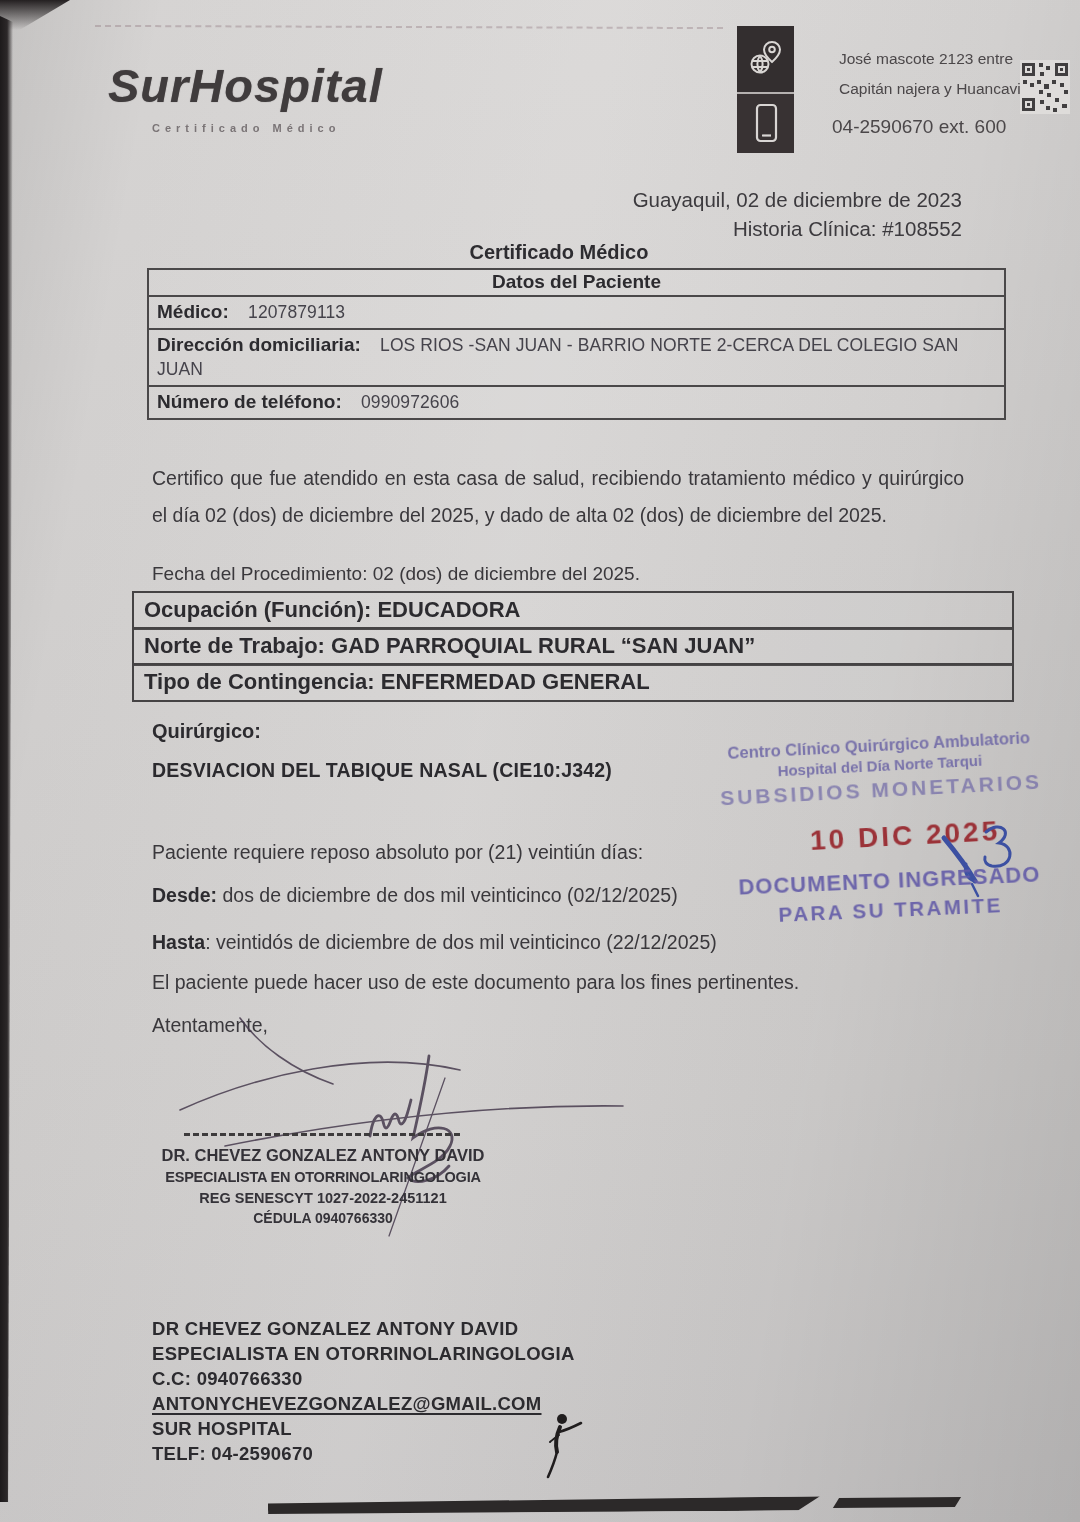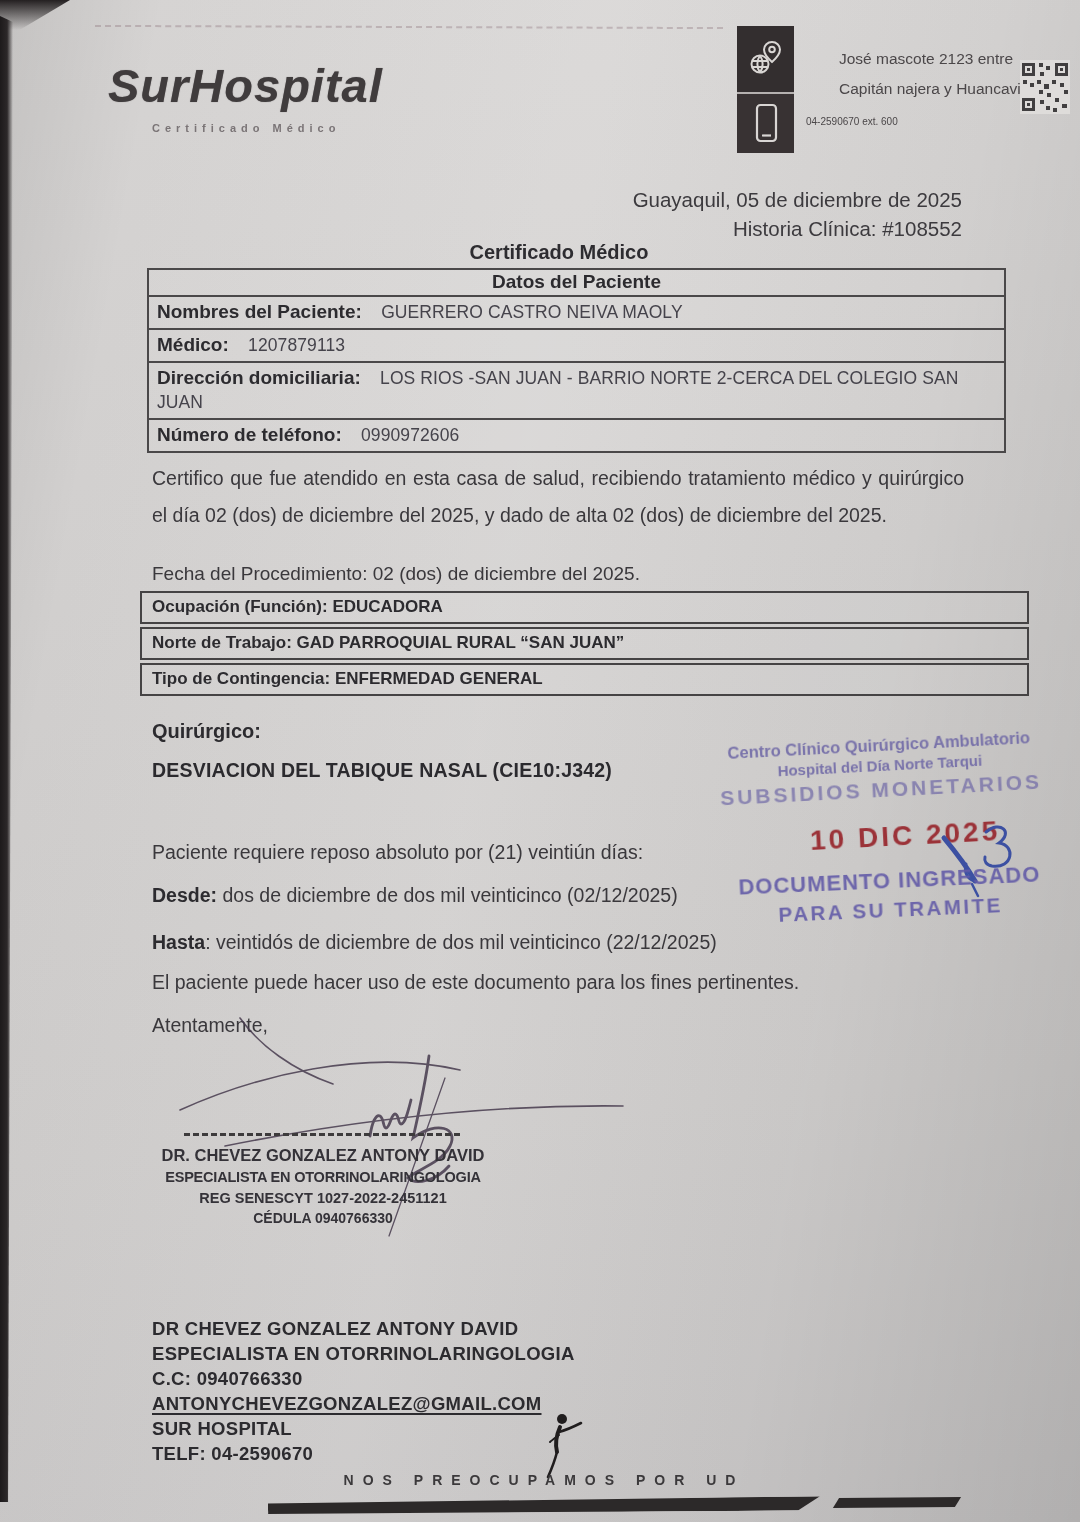--- a/index.html
+++ b/index.html
@@ -17,36 +17,36 @@
   .edge-corner{left:0;top:0;width:70px;height:30px;background:linear-gradient(to bottom,#242021,rgba(36,32,33,0));clip-path:polygon(0 0,100% 0,28% 100%,0 100%);}
   .top-dash{left:95px;top:26px;width:628px;border-top:2px dashed rgba(125,95,105,.30);transform:rotate(.2deg);}
   
   .logo-title{left:108px;top:58px;font-family:Liberation Sans, sans-serif;font-weight:bold;font-style:italic;font-size:47px;letter-spacing:1px;color:#403c3d;text-shadow:0 0 1px rgba(64,60,61,.6);}
   .logo-sub{left:152px;top:122px;font-size:11px;letter-spacing:5px;color:#7a7476;font-weight:bold;}
   .hdr-box{left:737px;top:26px;width:57px;height:127px;background:#383233;}
   .hdr-box .cell{display:flex;align-items:center;justify-content:center;}
   .hdr-cell-top{height:66px;border-bottom:2px solid rgba(225,222,220,.75);background:#332e2f;}
   .hdr-cell-bot{height:59px;}
   .hdr-addr{left:806px;top:44px;font-size:15.5px;line-height:30px;color:#4b4749;font-weight:500;margin-left:33px;}
-  .hdr-phone{left:806px;top:116px;font-size:10px;color:#4b4749;font-weight:500;text-align:center;}
+  .hdr-phone{left:832px;top:116px;font-size:19px;color:#4b4749;font-weight:500;text-align:center;}
   .qr{left:1020px;top:60px;}
   
   .city-date{left:430px;top:188px;width:532px;text-align:right;font-size:20.5px;color:#3c3a3e;}
   .history{left:430px;top:217px;width:532px;text-align:right;font-size:20.5px;color:#3c3a3e;}
   .doc-title{left:145px;top:241px;width:828px;text-align:center;font-weight:bold;font-size:20px;color:#2d2c30;}
   
   .ptable{left:147px;top:268px;width:855px;border:2px solid #4a4849;background:rgba(255,255,255,.05);}
   .ptable .thead{text-align:center;font-weight:bold;font-size:19px;color:#2c2b2f;padding:1px 0 2px;}
   .ptable .trow{border-top:2px solid #4a4849;padding:3px 8px 4px;font-size:19px;line-height:24px;}
   .ptable .lab{font-weight:bold;color:#2c2b2f;}
   .ptable .val{font-size:17.5px;color:#45434b;margin-left:14px;letter-spacing:.1px;}
   
   .para{left:152px;top:460px;width:812px;font-size:19.5px;line-height:37px;text-align:justify;color:#3a383c;}
   .fecha{left:152px;top:563px;font-size:19px;color:#3a383c;}
-  .orow{left:140px;width:868px;border:2px solid #454344;font-weight:bold;font-size:17px;color:#2c2b2f;padding:4px 7px 5px 10px;background:rgba(255,255,255,.04);}
+  .orow{left:132px;width:868px;border:2px solid #454344;font-weight:bold;font-size:22px;color:#2c2b2f;padding:4px 0 5px 10px;background:rgba(255,255,255,.04);}
   .diag-title{left:152px;top:720px;font-weight:bold;font-size:20px;color:#2c2b2f;}
   .diag-line{left:152px;font-weight:bold;font-size:19.5px;letter-spacing:.2px;color:#2b2a2e;}
   .rest{left:152px;top:841px;font-size:19.5px;color:#3a383c;}
   .range{left:152px;font-size:19.5px;color:#3a383c;}
   .range .lab{font-weight:bold;color:#2c2b2f;margin-top:25px;}
   .usage{left:152px;top:971px;font-size:19.5px;color:#3a383c;}
   .closing{left:152px;top:1014px;font-size:19.5px;color:#3a383c;}
   
   .stamp{filter:blur(.3px);}
   .stamp-clinic{left:694px;top:736px;width:372px;transform:rotate(-3deg);color:rgba(104,96,164,.82);text-align:center;}
@@ -135,30 +135,26 @@
           <rect x="27" y="33" width="4" height="4"></rect>
         <rect x="35" y="38" width="4" height="4"></rect>
           <rect x="42" y="44" width="5" height="4"></rect>
           <rect x="20" y="40" width="4" height="4"></rect>
         <rect x="26" y="46" width="4" height="4"></rect>
           <rect x="33" y="48" width="4" height="4"></rect>
       </g>
     </svg>
   </div>
 
-  <div class="abs city-date">Guayaquil, 05 de diciembre de 2025</div>
+  <div class="abs city-date">Guayaquil, 02 de diciembre de 2023</div>
   <div class="abs history">Historia Clínica: #108552</div>
   <div class="abs doc-title">Certificado Médico</div>
 
   <div class="abs ptable">
     <div class="thead">Datos del Paciente</div>
-    <div class="trow">
-      <span class="lab">Nombres del Paciente:</span>
-      <span class="val">GUERRERO CASTRO NEIVA MAOLY</span>
-    </div>
     <div class="trow">
       <span class="lab">Médico:</span>
       <span class="val">1207879113</span>
     </div>
     <div class="trow">
       <span class="lab">Dirección domiciliaria:</span>
       <span class="val">LOS RIOS -SAN JUAN - BARRIO NORTE 2-CERCA DEL COLEGIO SAN JUAN</span>
     </div>
     <div class="trow">
       <span class="lab">Número de teléfono:</span>
@@ -234,19 +230,18 @@
   <div class="abs" style="left:538px;top:1412px;">
     <svg width="46" height="68" viewBox="0 0 46 68" fill="none" stroke="#201d1e" stroke-linecap="round">
       <circle cx="24" cy="7" r="5" fill="#201d1e" stroke="none"></circle>
       <path d="M22 15 C18 24, 17 32, 19 40" stroke-width="4"></path>
       <path d="M21 20 C29 18, 37 14, 43 11" stroke-width="2.6"></path>
       <path d="M21 23 C17 26, 14 28, 12 30" stroke-width="2"></path>
       <path d="M19 40 C17 48, 14 56, 10 65" stroke-width="2.6"></path>
     </svg>
   </div>
 
-  <div class="abs slogan">NOS PREOCUPAMOS POR UD</div>
   <div class="abs fbar-wrap">
     <div class="fbar1"></div>
     <div class="fbar2"></div>
   </div>
 
 </div>
 
 </body></html>

